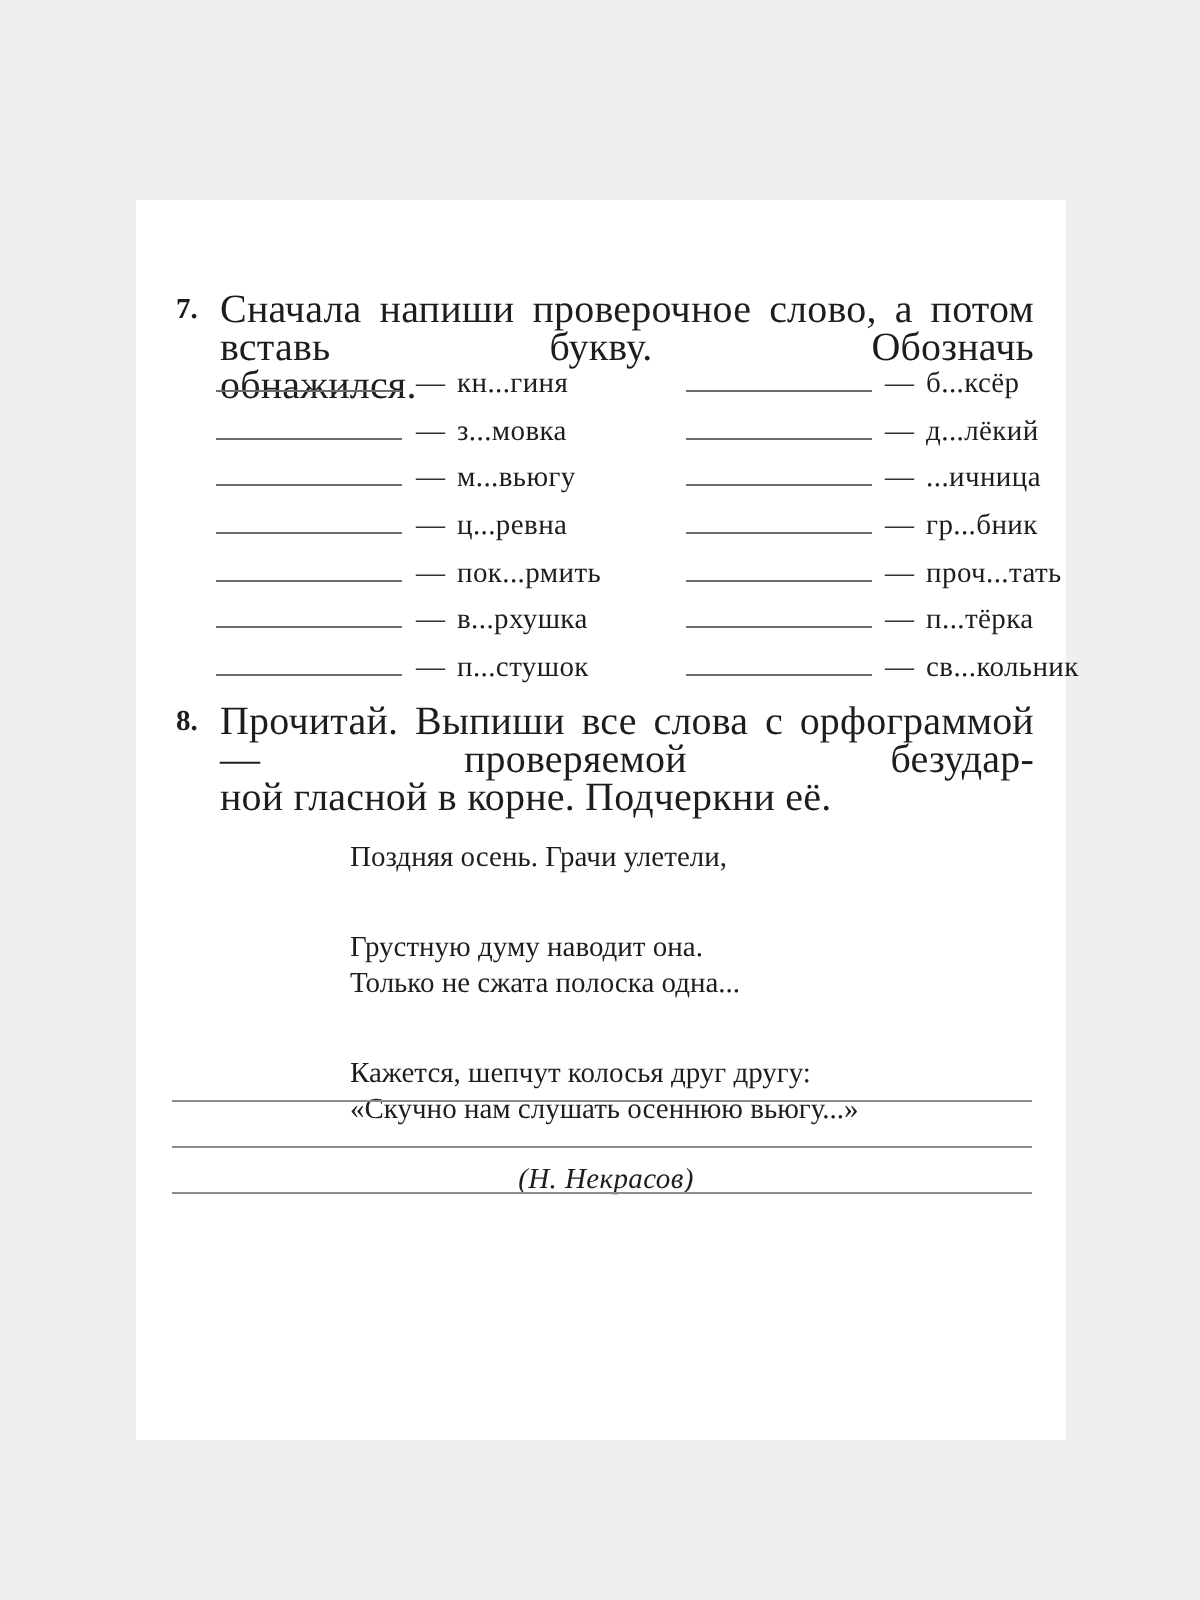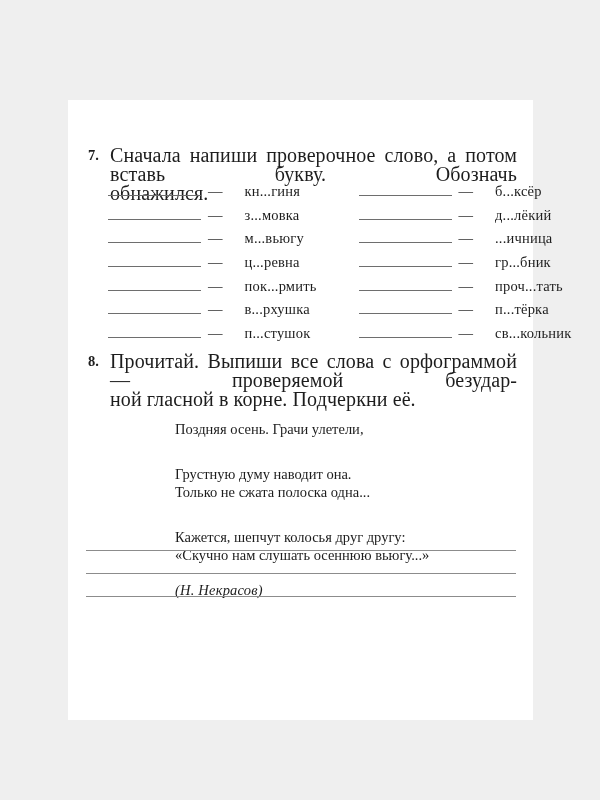--- a/index.html
+++ b/index.html
@@ -71,35 +71,34 @@
     border-bottom: 1.5px solid #6e6e6e;
     height: 13px;
     flex: 0 0 93px;
   }
   .dash {
     margin: 0 6px 0 7px;
     color: #2a2a2a;
   }
   .word {
     letter-spacing: 0.2px;
-    margin-left: 16px;
   }
   .poem {
     position: absolute;
     left: 107px;
     top: 294px;
     width: 256px;
     font-size: 14.5px;
     line-height: 18.6px;
     color: #1d1d1d;
   }
   .stanza { margin-bottom: 6px; margin-top: 26px; }
   .poem-line { white-space: nowrap; }
   .attribution {
-    text-align: left;
+    text-align: center;
     font-style: italic;
     margin-top: 16px;
     letter-spacing: 0.2px;
   }
   .answer-lines {
     position: absolute;
     left: 18px;
     top: 428px;
     width: 430px;
   }

